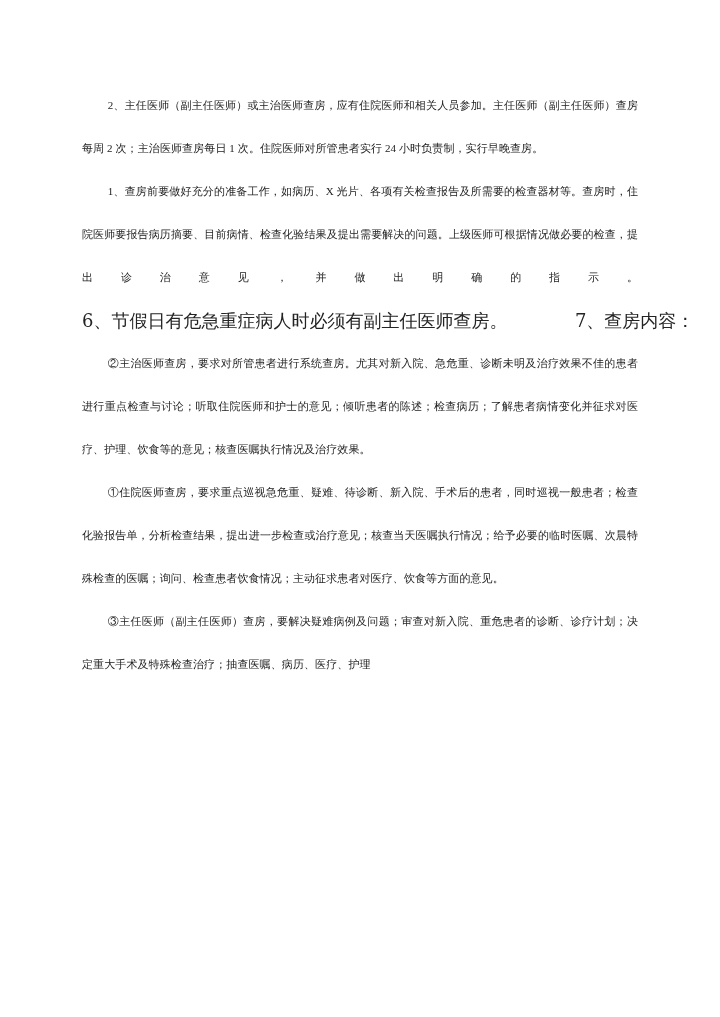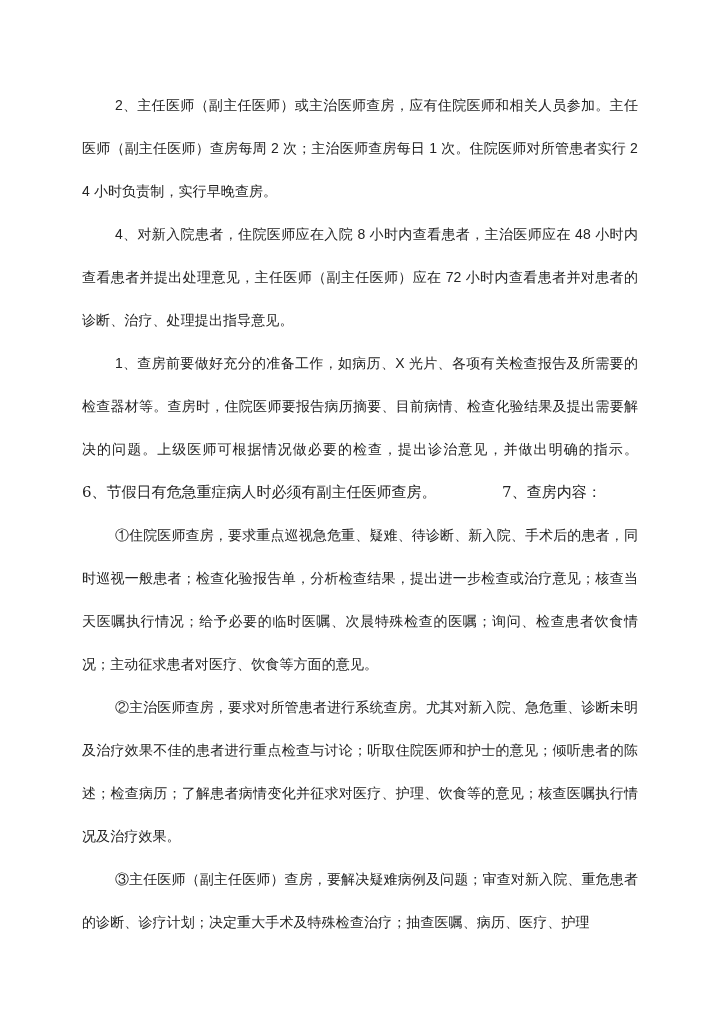--- a/index.html
+++ b/index.html
@@ -20,69 +20,68 @@
     box-sizing: border-box;
   }
   .doc-body {
     position: absolute;
     left: 82px;
     top: 84px;
     width: 556px;
   }
   .para {
     margin: 0;
-    font-size: 14px;
+    font-size: 11px;
     line-height: 43px;
     color: #232323;
     text-align: justify;
     text-justify: inter-character;
     text-align-last: left;
     letter-spacing: 0.1px;
     word-break: break-all;
-    font-family: Liberation Sans, sans-serif;
+    font-family: Liberation Serif, serif;
   }
   .para.indent {
     text-indent: 2.35em;
   }
   
   .para.tight-last {
     text-align-last: justify;
   }
   .inline-row {
     display: block;
-    font-size: 15px;
+    font-size: 18px;
     line-height: 43px;
     color: #232323;
     white-space: nowrap;
     font-family: "DejaVu Serif", "Liberation Serif", serif;
   }
   .inline-gap {
     display: inline-block;
     width: 56px;
   }
 </style>
 </head>
 <body>
 
 <div class="page" style="width: 720px; height: 1017px; background: rgb(255, 255, 255);">
   <div class="doc-body">
 
     <p class="para indent" style="color: rgb(35, 35, 35);">2、主任医师（副主任医师）或主治医师查房，应有住院医师和相关人员参加。主任医师（副主任医师）查房每周 2 次；主治医师查房每日 1 次。住院医师对所管患者实行 24 小时负责制，实行早晚查房。</p>
 
 
-    <p class="para indent" style="color: rgb(35, 35, 35);">4、对新入院患者，住院医师应在入院 8 小时内查看患者，主治医师应在 48 小时内查看患者并提出处理意见，主任医师（副主任医师）应在 72 小时内查看患者并对患者的诊断、治疗、处理提出指导意见。</p>
 
     <p class="para indent tight-last" style="color: rgb(35, 35, 35);">1、查房前要做好充分的准备工作，如病历、X 光片、各项有关检查报告及所需要的检查器材等。查房时，住院医师要报告病历摘要、目前病情、检查化验结果及提出需要解决的问题。上级医师可根据情况做必要的检查，提出诊治意见，并做出明确的指示。</p>
 
     <div class="inline-row" style="color: rgb(35, 35, 35);">
       <span>6、节假日有危急重症病人时必须有副主任医师查房。</span>
       <span class="inline-gap"></span>
       <span>7、查房内容：</span>
     </div>
 
+    <p class="para indent" style="color: rgb(35, 35, 35);">②主治医师查房，要求对所管患者进行系统查房。尤其对新入院、急危重、诊断未明及治疗效果不佳的患者进行重点检查与讨论；听取住院医师和护士的意见；倾听患者的陈述；检查病历；了解患者病情变化并征求对医疗、护理、饮食等的意见；核查医嘱执行情况及治疗效果。</p>
+
     <p class="para indent" style="color: rgb(35, 35, 35);">①住院医师查房，要求重点巡视急危重、疑难、待诊断、新入院、手术后的患者，同时巡视一般患者；检查化验报告单，分析检查结果，提出进一步检查或治疗意见；核查当天医嘱执行情况；给予必要的临时医嘱、次晨特殊检查的医嘱；询问、检查患者饮食情况；主动征求患者对医疗、饮食等方面的意见。</p>
-
-    <p class="para indent" style="color: rgb(35, 35, 35);">②主治医师查房，要求对所管患者进行系统查房。尤其对新入院、急危重、诊断未明及治疗效果不佳的患者进行重点检查与讨论；听取住院医师和护士的意见；倾听患者的陈述；检查病历；了解患者病情变化并征求对医疗、护理、饮食等的意见；核查医嘱执行情况及治疗效果。</p>
 
     <p class="para indent" style="color: rgb(35, 35, 35);">③主任医师（副主任医师）查房，要解决疑难病例及问题；审查对新入院、重危患者的诊断、诊疗计划；决定重大手术及特殊检查治疗；抽查医嘱、病历、医疗、护理</p>
 
   </div>
 </div>
 
 </body></html>

